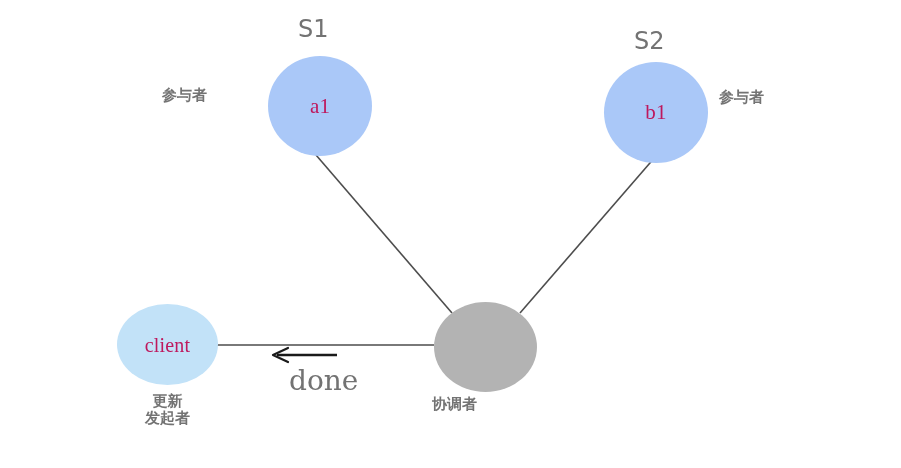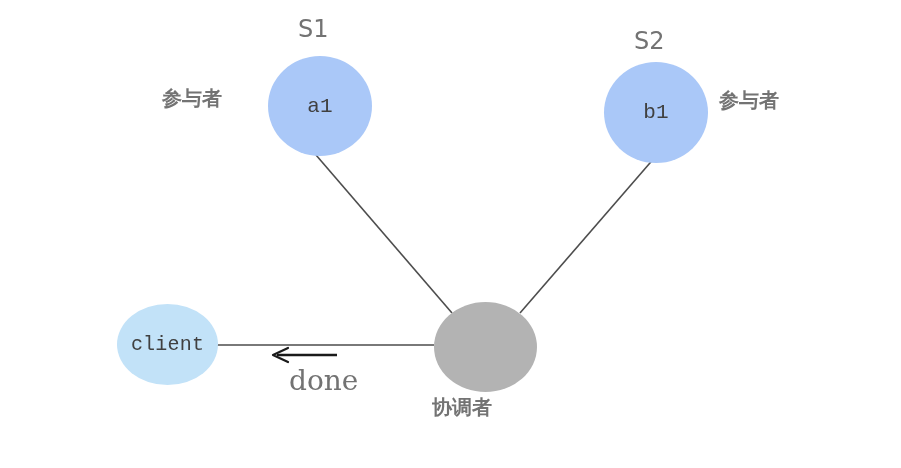--- a/index.html
+++ b/index.html
@@ -28,24 +28,24 @@
   }
   .node {
     position: absolute;
     border-radius: 50%;
     display: flex;
     align-items: center;
     justify-content: center;
     box-sizing: border-box;
   }
   .node-label {
-    color: #404040;
+    color: #be185d;
     font-size: 21px;
     line-height: 1;
-    font-family: Liberation Mono, monospace;
+    font-family: Liberation Serif, serif;
     letter-spacing: 0.2px;
     white-space: nowrap;
   }
   
   #node-a1 {
     left: 268px; top: 56px; width: 104px; height: 100px;
     background: #aac8f8;
   }
   #node-b1 {
     left: 604px; top: 62px; width: 104px; height: 101px;
@@ -65,21 +65,21 @@
   
   .annotation {
     position: absolute;
     color: #737373;
     white-space: nowrap;
     line-height: 1.12;
   }
   .ann-cjk {
     font-family: "DejaVu Sans", "Liberation Sans", sans-serif;
     font-weight: 700;
-    font-size: 20px;
+    font-size: 15px;
   }
   .ann-latin {
     font-family: "DejaVu Sans", "Liberation Sans", sans-serif;
     font-weight: 400;
     font-size: 24px;
   }
   #label-s1   { left: 298px; top: 16px; }
   #label-s2   { left: 634px; top: 28px; }
   #label-participant-left  { left: 162px; top: 87px; }
   #label-participant-right { left: 719px; top: 89px; }
@@ -129,16 +129,20 @@
   <div class="node" id="node-coordinator">
     <span class="node-label"></span>
   </div>
 
   <div class="node" id="node-client">
     <span class="node-label">client</span>
   </div>
 
   <div class="annotation ann-cjk" id="label-coordinator-cap">协调者</div>
 
+  <div class="annotation ann-cjk" id="label-client-cap">
+    <div>更新</div>
+    <div>发起者</div>
+  </div>
 
   <div class="annotation" id="label-done">done</div>
 
 </div>
 
 </body></html>

